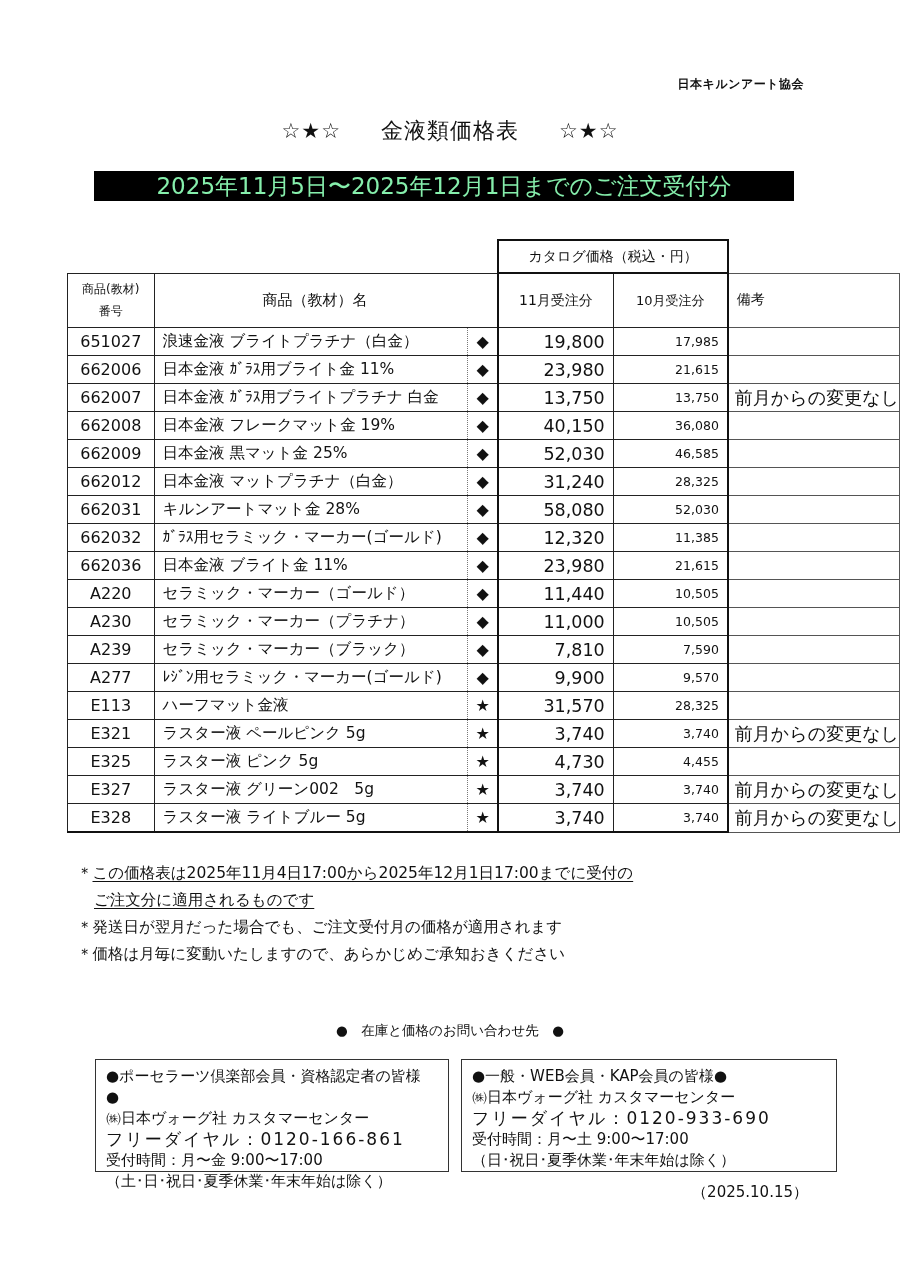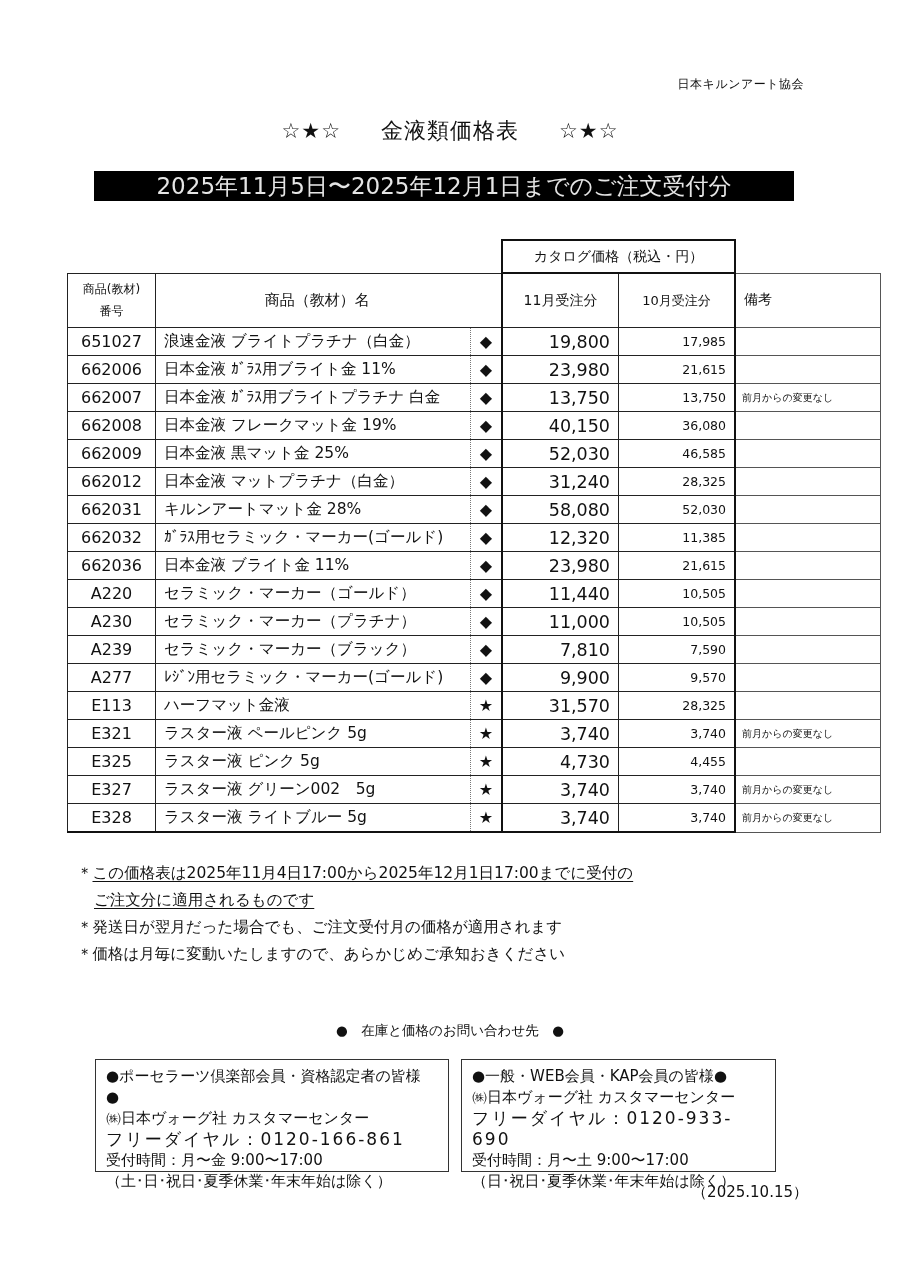--- a/index.html
+++ b/index.html
@@ -1,50 +1,50 @@
 <!DOCTYPE html>
 <html><head>
 <meta charset="utf-8">
 <style>
   html, body { margin:0; padding:0; background:#ffffff; }
   body { width:900px; height:1273px; position:relative; font-family:"DejaVu Sans", "Liberation Sans", sans-serif; color:#111; overflow:hidden; }
   .abs { position:absolute; }
-  .org { right:96px; top:76px; font-size:12px; letter-spacing:0.5px; }
+  .org { right:96px; top:76px; font-size:12px; letter-spacing:0.5px;font-weight:bold; }
   .title { left:0; width:900px; top:116px; text-align:center; font-size:22px; letter-spacing:1px; }
   .title .stars { font-size:21px; }
-  .period { left:94px; top:171px; width:700px; height:30px; background:#000; color:#e5e5e5; font-size:23px; line-height:30px; text-align:center; letter-spacing:0px; white-space:nowrap; }
+  .period { left:94px; top:171px; width:700px; height:30px; background:#000; color:#86efac; font-size:23px; line-height:30px; text-align:center; letter-spacing:0px; white-space:nowrap; }
 
   table.price { position:absolute; left:67px; top:239px; border-collapse:collapse; table-layout:fixed; font-size:16px; }
   table.price td { padding:0; height:27px; vertical-align:middle; white-space:nowrap; overflow:hidden; }
   .c-code { width:87px; text-align:center; border:1.5px solid #222; }
   .c-name { width:306px; text-align:left; padding-left:8px !important; border-top:1.5px solid #222; border-bottom:1.5px solid #222; border-left:1.5px solid #222; border-right:1px dotted #777; font-size:15.5px; }
   .c-mark { width:30px; text-align:center; border-top:1.5px solid #222; border-bottom:1.5px solid #222; border-right:2px solid #111; }
   .c-nov { width:107px; text-align:right; padding-right:8px !important; font-size:17.5px; border:1.5px solid #222; border-left:2px solid #111; }
   .c-oct { width:107px; text-align:right; padding-right:8px !important; font-size:12.5px; border:1.5px solid #222; border-right:2px solid #111; }
-  .c-memo { width:136px; text-align:left; padding-left:6px !important; font-size:10px; border:1px solid #555; }
+  .c-memo { width:136px; text-align:left; padding-left:6px !important; font-size:18px; border:1px solid #555; }
   tr.hdr-top td { height:31px; }
   tr.hdr-top td.blank { border:none; }
   tr.hdr-top td.catalog { border:2px solid #111; text-align:center; font-size:14px;margin-left:43px; }
   tr.hdr td { height:53px; font-size:14px; }
   tr.hdr td.c-code { font-size:12px; line-height:22px; }
   tr.hdr td.c-name { text-align:center; font-size:15px; border-right:none; }
   tr.hdr td.c-mark { border-left:none; }
   tr.hdr td.c-nov { text-align:center; padding-right:0 !important; font-size:14px; }
   tr.hdr td.c-oct { text-align:center; padding-right:0 !important; font-size:13px; }
   tr.hdr td.c-memo { font-size:14px; padding-left:8px !important; border-left:2px solid #111; }
   tr.last td.c-nov, tr.last td.c-oct, tr.last td.c-mark, tr.last td.c-name, tr.last td.c-code { border-bottom:2px solid #111; }
 
   .notes { left:77px; top:860px; font-size:15.5px; line-height:27px; }
   .notes .u { text-decoration:underline; text-underline-offset:3px; }
   .notes .indent { padding-left:17px; }
   .contact-head { left:0; width:900px; top:1022px; text-align:center; font-size:13.5px; }
   .box { top:1059px; height:113px; border:1.5px solid #333; font-size:15px; line-height:21px; padding:6px 16px 0 10px; box-sizing:border-box; }
   .box .tel { font-size:17px; letter-spacing:2px; }
   .box1 { left:95px; width:354px; }
-  .box2 { left:461px; width:315px; }
+  .box2 { left:461px; width:376px; }
   .date { right:92px; top:1183px; font-size:15px; }
 </style>
 </head>
 <body>
 
 <div class="abs org">日本キルンアート協会</div>
 
 <div class="abs title">
   <span class="stars">☆★☆</span>
   <span>&nbsp;&nbsp;&nbsp;</span>

